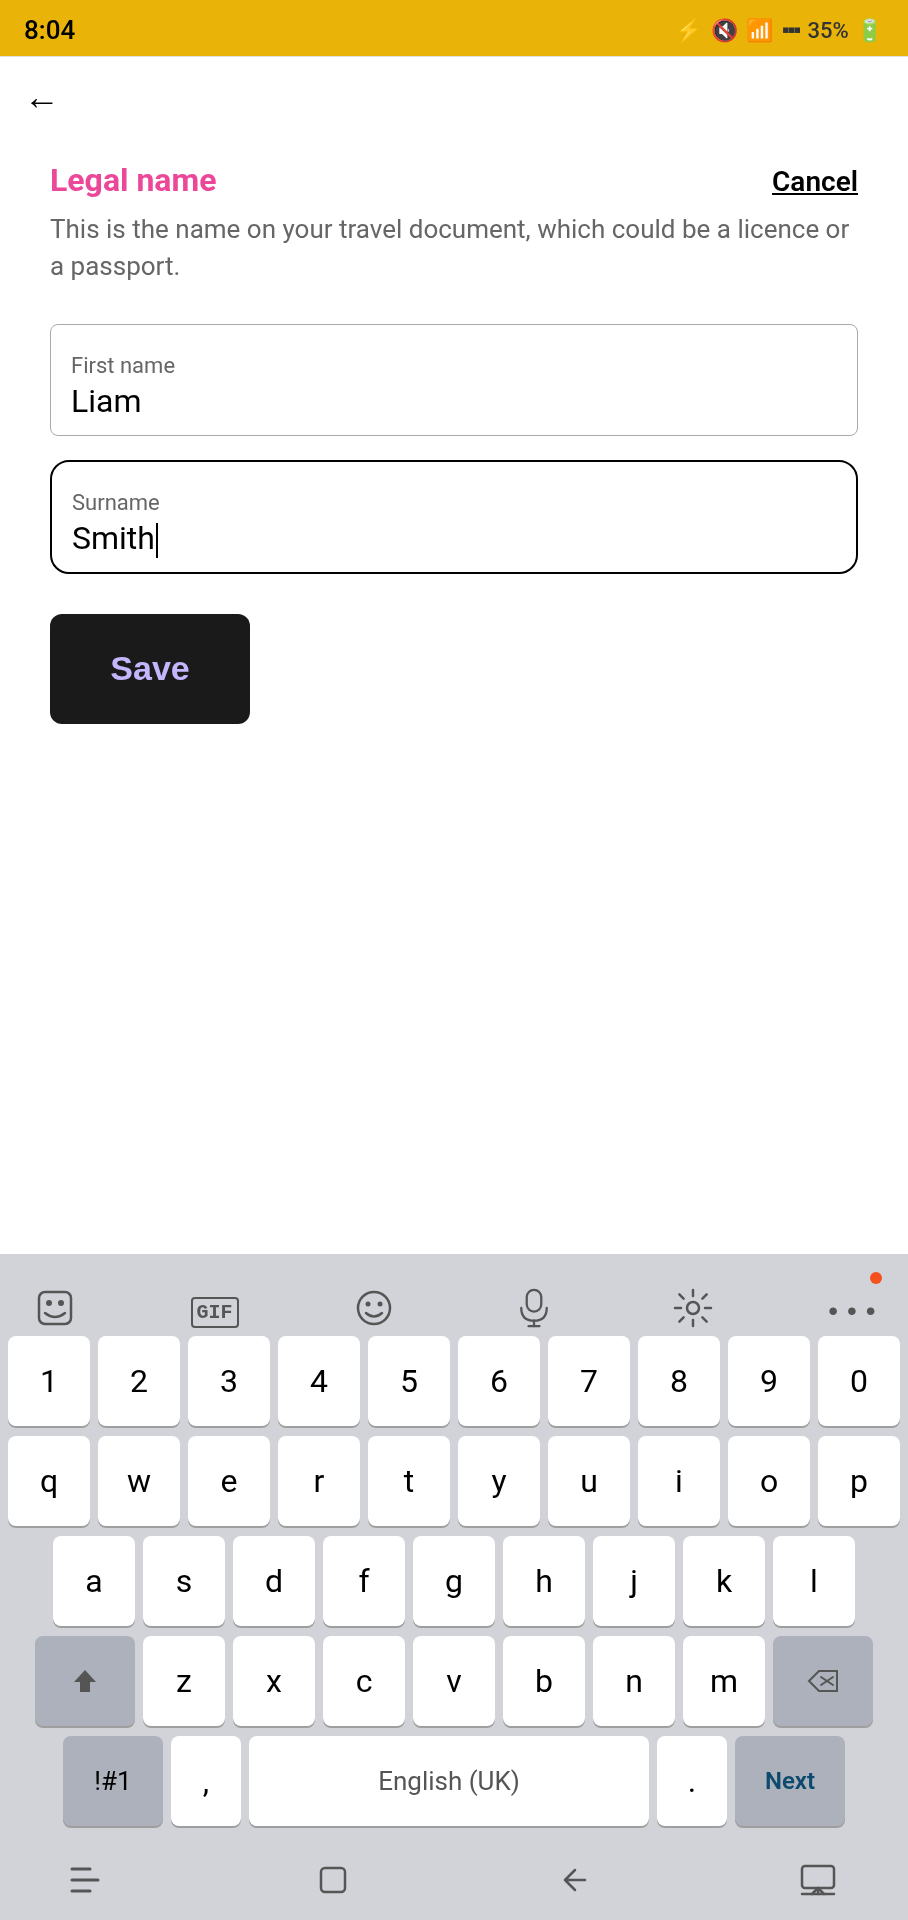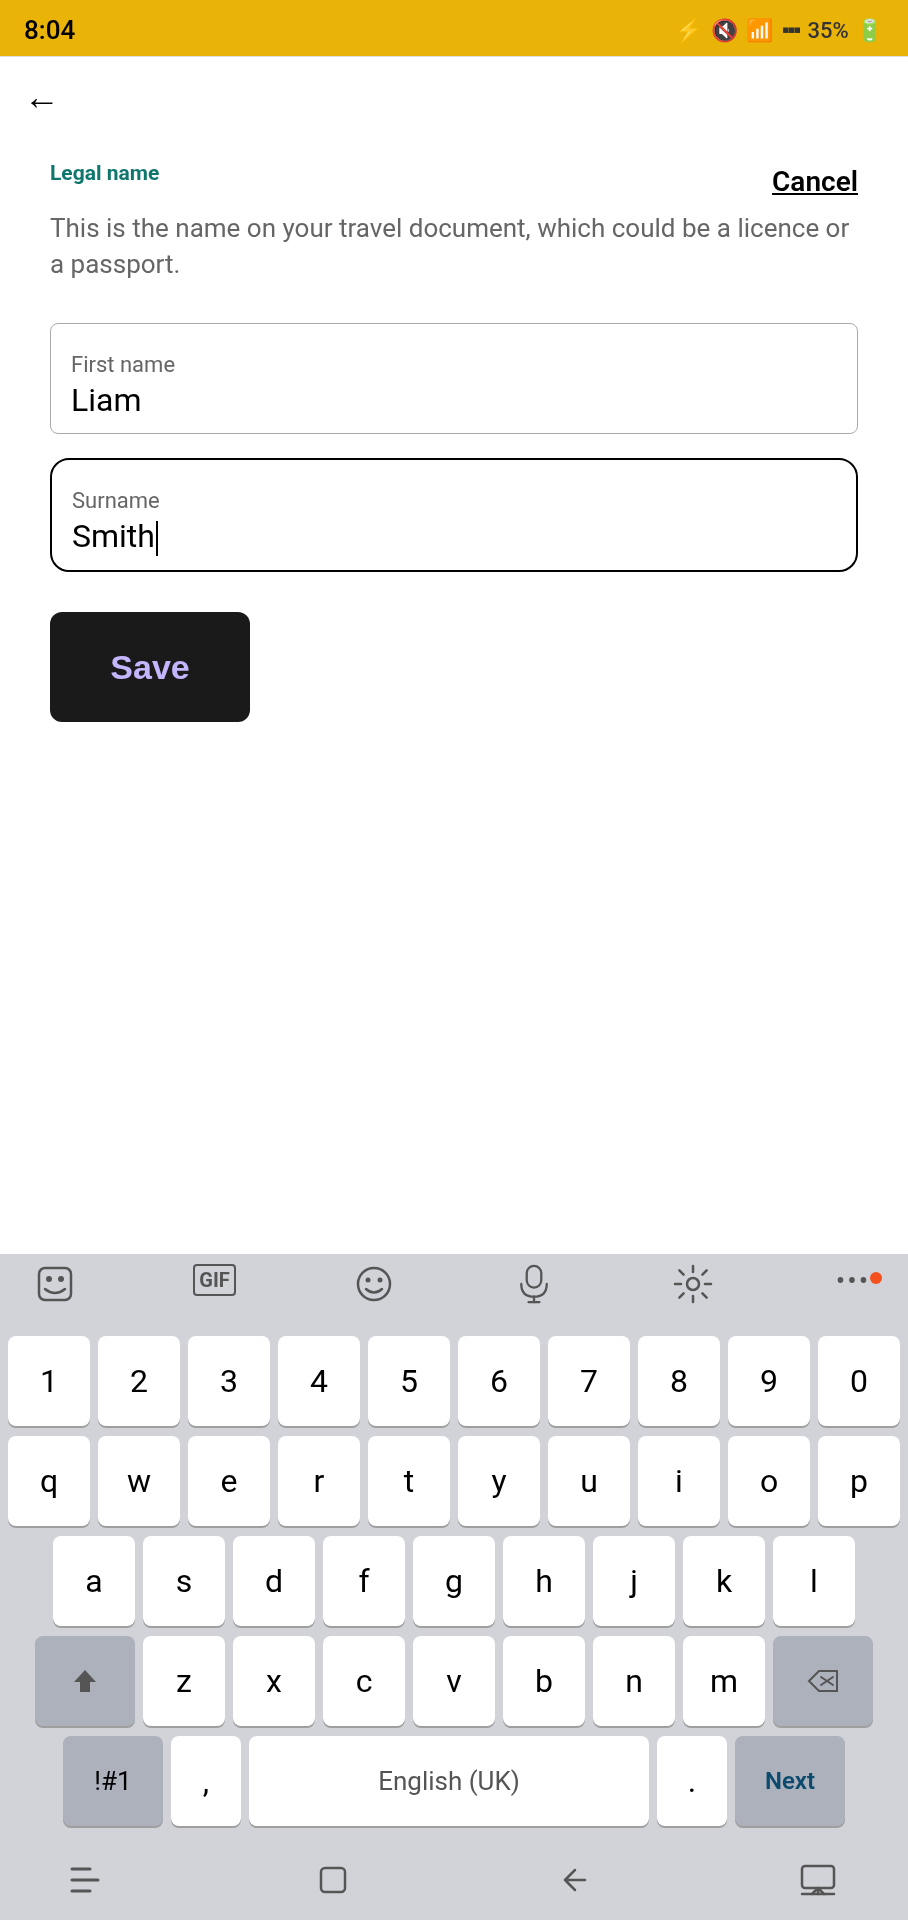--- a/index.html
+++ b/index.html
@@ -69,23 +69,23 @@
       background: #fff;
     }
 
     .page-header {
       display: flex;
       align-items: flex-start;
       justify-content: space-between;
       margin-bottom: 12px;
     }
     .page-title {
-      font-size: 21px;
+      font-size: 32px;
       font-weight: 700;
-      color: #0f766e;
+      color: #ec4899;
       line-height: 1.2;
     }
     .cancel-link {
       font-size: 28px;
       font-weight: 600;
       color: #000;
       text-decoration: underline;
       cursor: pointer;
       white-space: nowrap;
       margin-top: 4px;
@@ -171,26 +171,27 @@
       display: flex;
       align-items: center;
       justify-content: space-between;
       padding: 10px 20px 6px 20px;
       background: #d1d3d8;
     }
     .kb-tool {
       width: 70px;
       height: 64px;
       display: flex;
-      align-items: flex-start;
+      align-items: flex-end;
       justify-content: center;
       font-size: 30px;
       color: #555;
       cursor: pointer;
       position: relative;
+      font-family: Liberation Mono, monospace;
     }
     .kb-tool .notif-dot {
       position: absolute;
       top: 8px;
       right: 6px;
       width: 12px;
       height: 12px;
       border-radius: 50%;
       background: #f4511e;
     }

